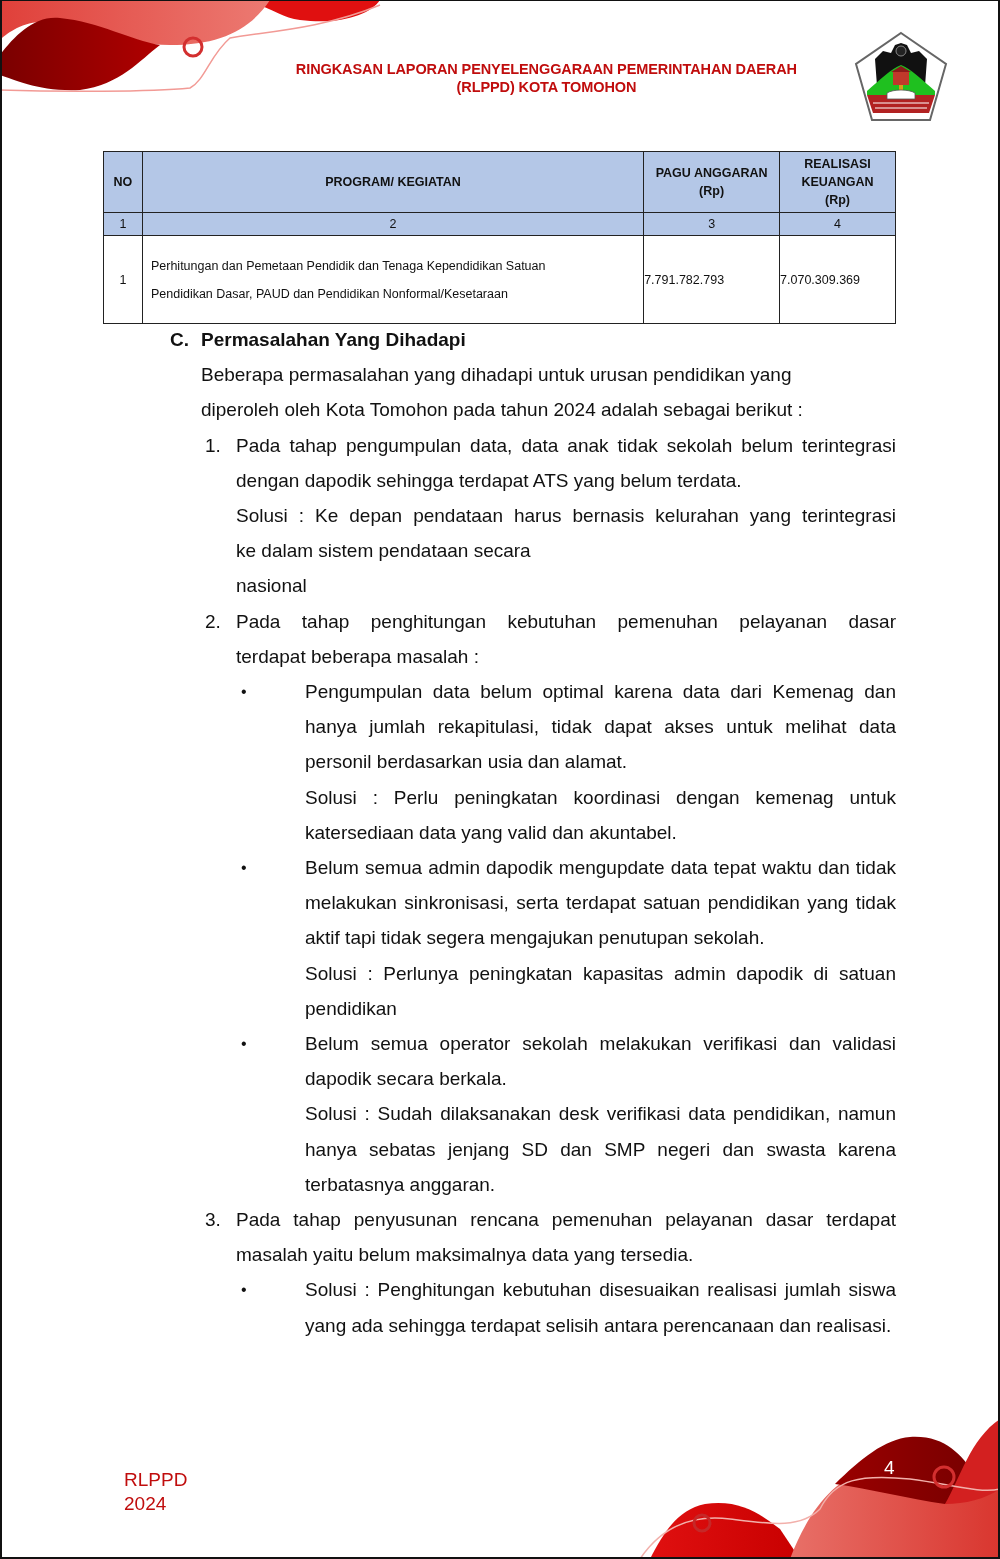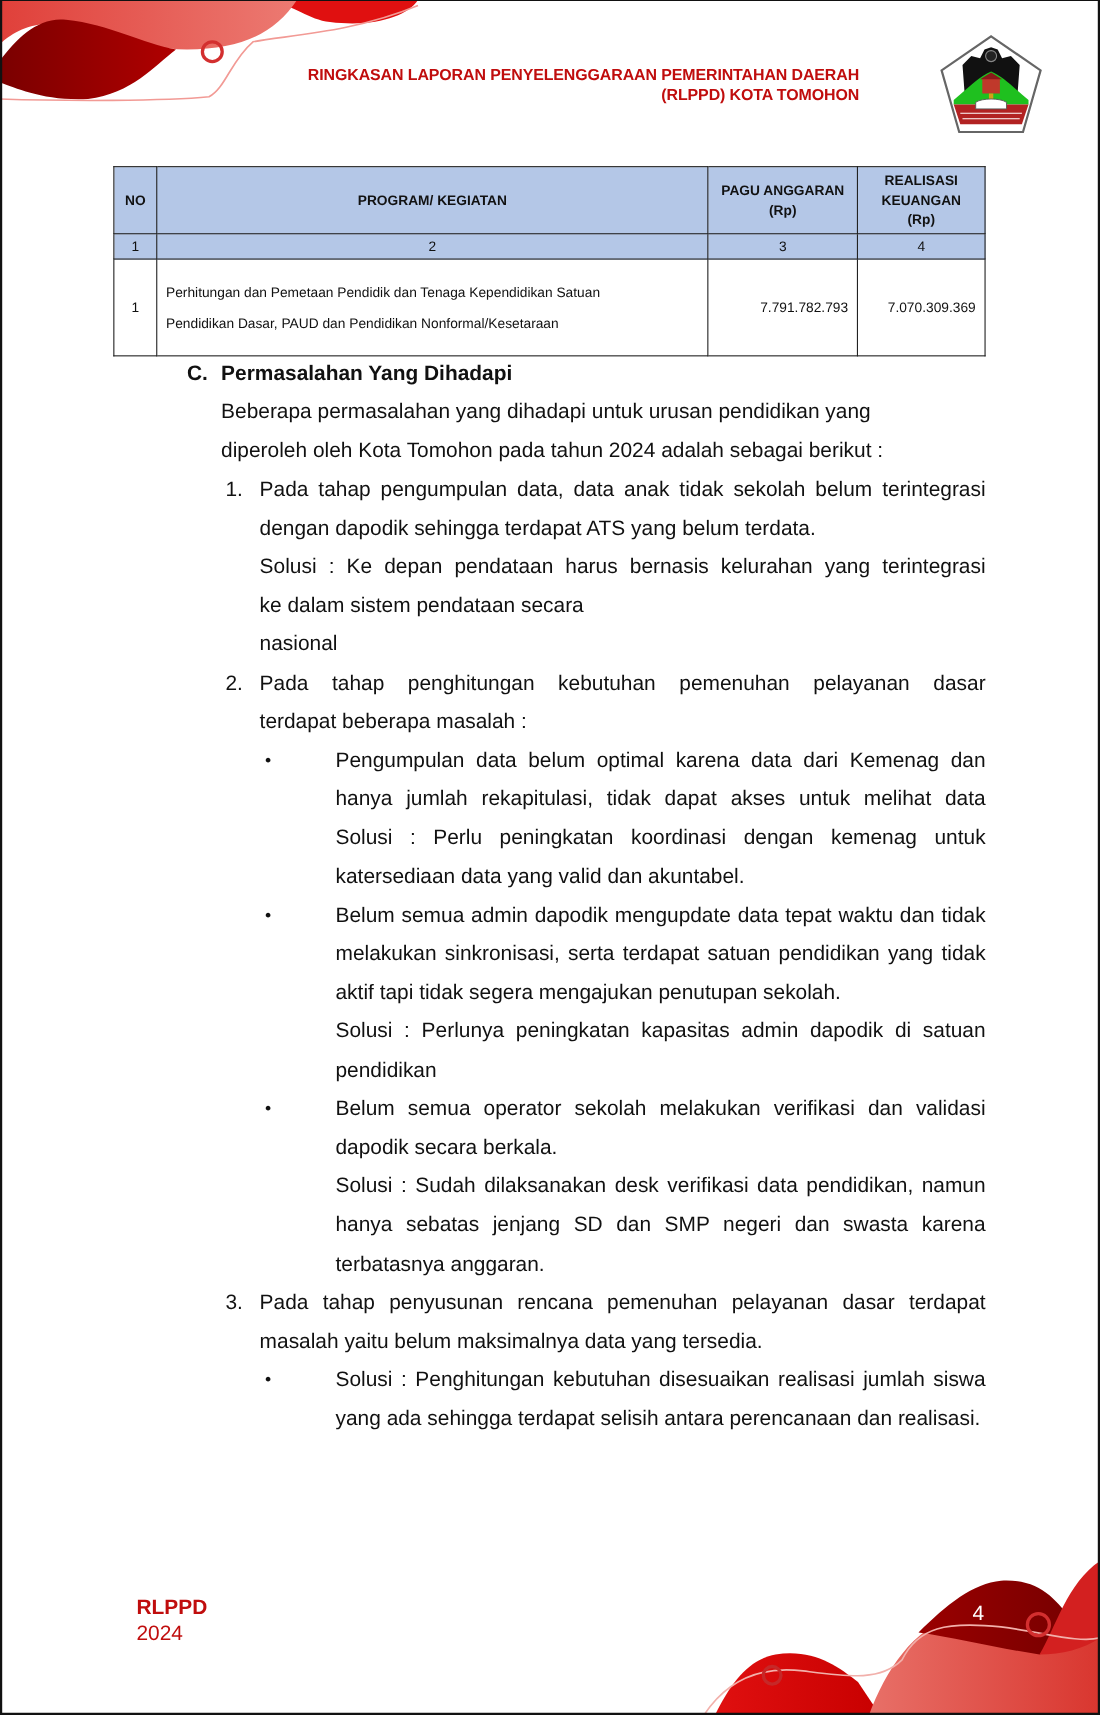--- a/index.html
+++ b/index.html
@@ -12,22 +12,22 @@
     }
     .page-frame {
       position: absolute; left: 0; top: 0; width: 1000px; height: 1559px;
       border: 2px solid #111; border-top-width: 1px; pointer-events: none; z-index: 10;
     }
     .deco { position: absolute; }
     .deco-top { left: 0; top: 0; width: 420px; height: 100px; }
     .deco-bottom { right: 0; bottom: 0; width: 560px; height: 160px; }
 
     .header-title {
-      position: absolute; right: 219px; top: 60px;
-      text-align: right; color: #c00d0d; font-weight: bold;
+      position: absolute; right: 203px; top: 60px;
+      text-align: center; color: #c00d0d; font-weight: bold;
       font-size: 14.5px; line-height: 18px; letter-spacing: -0.1px;
     }
     .logo { position: absolute; left: 853px; top: 31px; width: 96px; height: 92px; }
 
     table.budget {
       position: absolute; left: 103px; top: 151px; width: 793px;
       border-collapse: collapse;
       font-family: "Liberation Sans", sans-serif;
     }
     table.budget th, table.budget td {
@@ -38,21 +38,21 @@
     }
     .hdr-row th { height: 61px; line-height: 18px; }
     .num-row th { height: 23px; font-weight: normal !important; font-size: 12.5px; }
     .col-no { width: 39px; }
     .col-prog { width: 502px; }
     .col-pagu { width: 136px; }
     .col-real { width: 116px; }
     tbody td { height: 88px; vertical-align: middle; }
     td.c-no { text-align: center; }
     td.c-prog { padding: 0 8px; font-size: 12.5px; line-height: 28px; }
-    td.c-pagu, td.c-real { text-align: right; padding-right: 8px; }
+    td.c-pagu, td.c-real { padding-right: 8px; }
 
     .section {
       position: absolute; left: 170px; top: 322px; width: 726px;
       font-size: 19px; line-height: 35.2px;
     }
     .sec-head { display: flex; font-weight: bold; }
     .sec-letter { width: 31px; }
     .sec-intro { padding-left: 31px; }
     .num-item { display: flex; margin-left: 35px; }
     .num-label { width: 31px; flex: none; }
@@ -60,21 +60,21 @@
     .bullet-item { display: flex; margin-left: 0; }
     .bullet-dot { width: 36px; flex: none; padding-left: 5px; font-size: 16px; }
     .bullet-body { flex: 1; text-align: justify; margin-left: 33px; }
     .justify-lines span.line { display: block; text-align: justify; text-align-last: justify; }
     .justify-lines span.line.last { text-align-last: left; }
 
     .footer-label {
       position: absolute; left: 124px; top: 1450px; color: #c00d0d;
       font-size: 19px; line-height: 24px;
     }
-    .footer-label .b { font-weight: bold; }
+    .footer-label .b { font-weight: normal; margin-top: 18px; }
     .page-num {
       position: absolute; left: 884px; top: 1457px; color: #ffffff;
       font-size: 19px; z-index: 5;
     }
   </style>
 </head>
 <body>
 
 <svg class="deco deco-top" viewBox="0 0 420 100">
   <defs>
@@ -175,20 +175,21 @@
       <div class="justify-lines">
         <span class="line">Pada tahap penghitungan kebutuhan pemenuhan pelayanan dasar</span>
         <span class="line last">terdapat beberapa masalah :</span>
       </div>
 
       <div class="bullet-item">
         <span class="bullet-dot">•</span>
         <div class="bullet-body justify-lines">
           <span class="line">Pengumpulan data belum optimal karena data dari Kemenag dan</span>
           <span class="line">hanya jumlah rekapitulasi, tidak dapat akses untuk melihat data</span>
+          <span class="line last">personil berdasarkan usia dan alamat.</span>
           <span class="line">Solusi : Perlu peningkatan koordinasi dengan kemenag untuk</span>
           <span class="line last">katersediaan data yang valid dan akuntabel.</span>
         </div>
       </div>
 
       <div class="bullet-item">
         <span class="bullet-dot">•</span>
         <div class="bullet-body justify-lines">
           <span class="line">Belum semua admin dapodik mengupdate data tepat waktu dan tidak</span>
           <span class="line">melakukan sinkronisasi, serta terdapat satuan pendidikan yang tidak</span>

